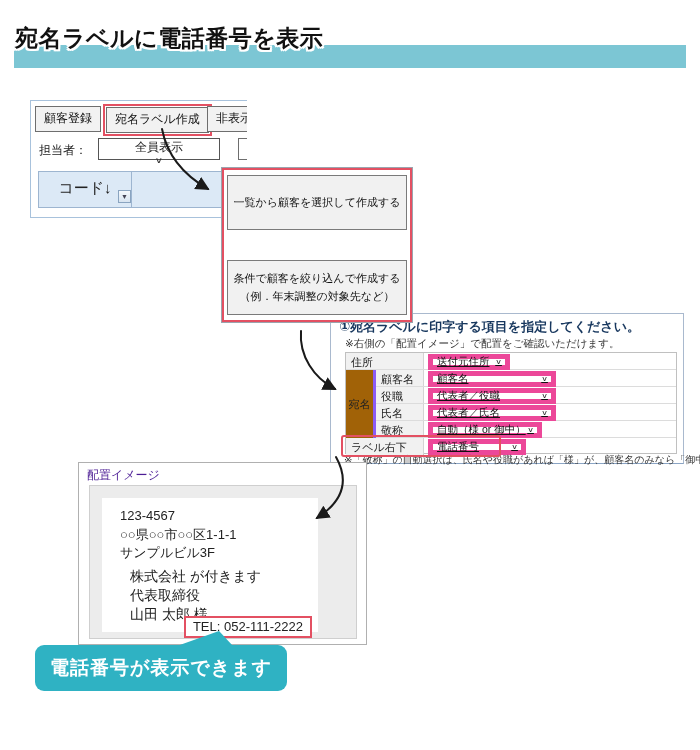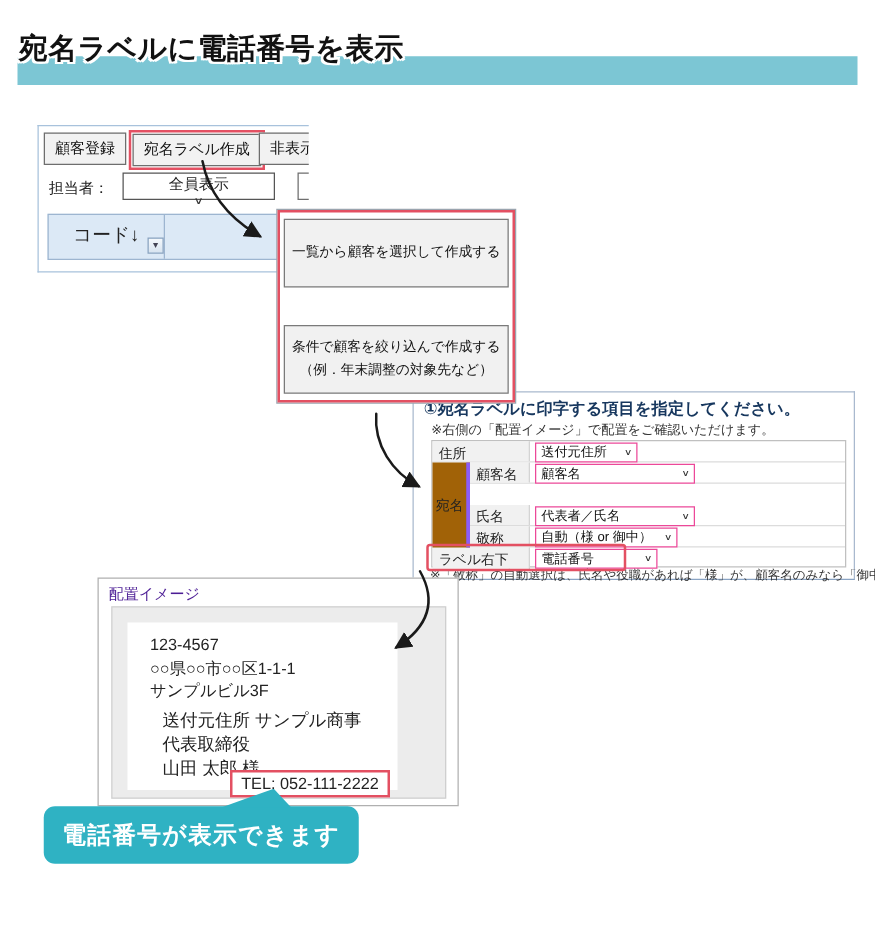--- a/index.html
+++ b/index.html
@@ -81,23 +81,23 @@
     font-size:11px; color:#222; padding:2px 0 0 5px;
   }
   .lbl-wide { left:0; width:78px; }
   .lbl-sub  { left:30px; width:48px; }
   .group-cell {
     position:absolute; left:0; top:17px; width:30px; height:68px; background:#a16207;
     border-right:3px solid #8b5cf6; font-size:11px; color:#222;
     display:flex; align-items:center; justify-content:center; z-index:1;
   }
   .dlg-combo {
-    position:absolute; top:1px; height:16px; background:#fff; border:1px solid #ec4899;
+    position:absolute; top:1px; height:16px; background:#fff; border:5px solid #ec4899;
     font-size:10.5px; display:flex; align-items:center; justify-content:space-between;
-    padding:0 4px; color:#111;
+    padding:0 4px; color:#111;text-decoration:underline;
   }
   .dlg-combo .chev { font-size:7px; color:#333; transform:scaleX(1.3); }
   .val-after-wide { left:82px; }
   .val-after-sub  { left:82px; }
   .red-row-box {
     position:absolute; left:10px; top:121px; width:160px; height:22px;
     border:2px solid #e35062; border-radius:3px; pointer-events:none; z-index:2;
   }
   .dialog-footnote { position:absolute; left:13px; top:139px; font-size:10px; color:#333; white-space:nowrap; }
   
@@ -180,20 +180,27 @@
     </div>
 
     <div class="dlg-row" style="top:17px;">
       <div class="cell-label lbl-sub">顧客名</div>
       <div class="dlg-combo val-after-sub" style="width:128px;">
         <span>顧客名</span>
         <span class="chev">∨</span>
       </div>
     </div>
 
+    <div class="dlg-row" style="top:34px;">
+      <div class="cell-label lbl-sub">役職</div>
+      <div class="dlg-combo val-after-sub" style="width:128px;">
+        <span>代表者／役職</span>
+        <span class="chev">∨</span>
+      </div>
+    </div>
 
     <div class="dlg-row" style="top:51px;">
       <div class="cell-label lbl-sub">氏名</div>
       <div class="dlg-combo val-after-sub" style="width:128px;">
         <span>代表者／氏名</span>
         <span class="chev">∨</span>
       </div>
     </div>
 
     <div class="dlg-row" style="top:68px;">
@@ -216,21 +223,21 @@
   <div class="dialog-footnote">※「敬称」の自動選択は、氏名や役職があれば「様」が、顧客名のみなら「御中」が付きます。</div>
 </div>
 
 <div class="preview">
   <div class="preview-title">配置イメージ</div>
   <div class="preview-panel">
     <div class="label-card">
       <div class="lab-line" style="top:10px;">123-4567</div>
       <div class="lab-line" style="top:28px;">○○県○○市○○区1-1-1</div>
       <div class="lab-line" style="top:46px;">サンプルビル3F</div>
-      <div class="lab-line2" style="top:70px;">送付元住所 サンプル商事</div>
+      <div class="lab-line2" style="top:70px;">株式会社 が付きます</div>
       <div class="lab-line2" style="top:89px;">代表取締役</div>
       <div class="lab-line2" style="top:108px;">山田 太郎 様</div>
       <div class="tel-box">TEL: 052-111-2222</div>
     </div>
   </div>
 </div>
 
 <div class="callout">
   <svg class="callout-tail" viewBox="0 0 60 15">
     <polygon points="2,15 58,15 44,0" fill="#2fb2c3"></polygon>

